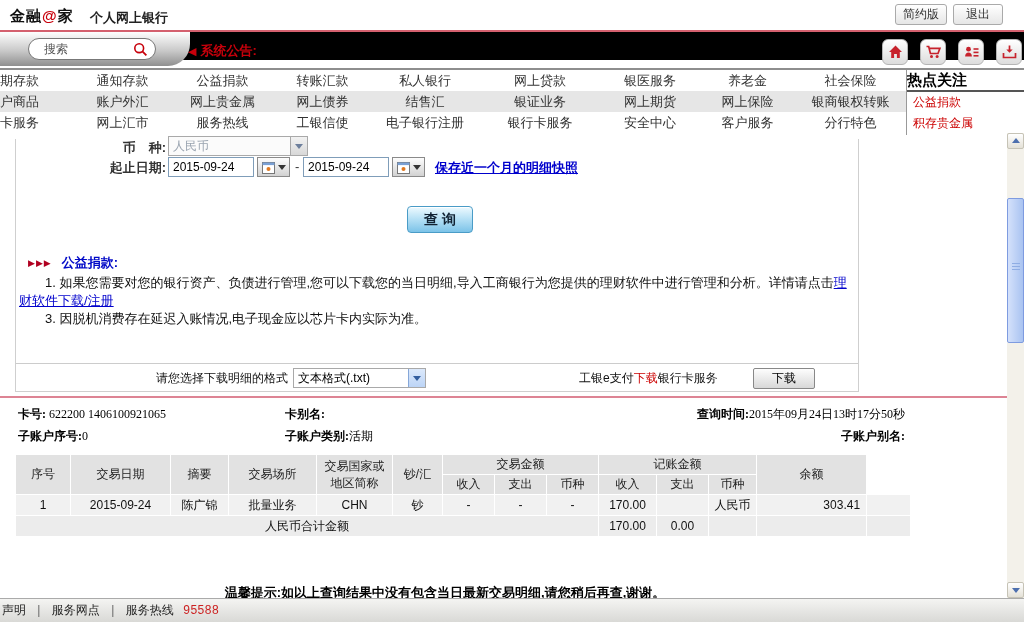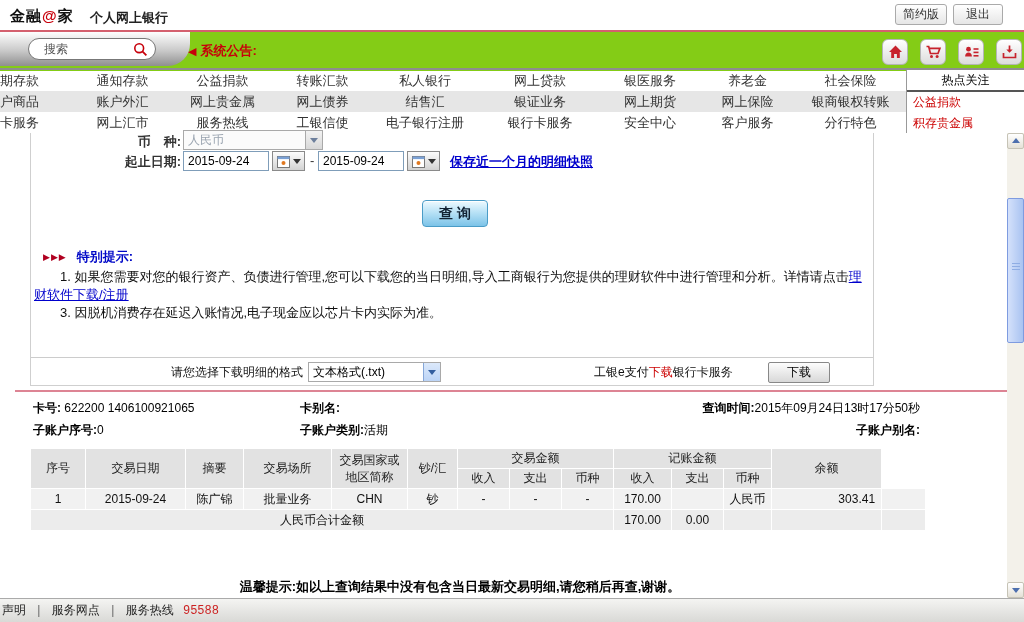--- a/index.html
+++ b/index.html
@@ -15,44 +15,44 @@
   .topbar { position:absolute; left:0; top:0; width:1024px; height:32px; background:#fff; border-bottom:2px solid #d4606e; }
   .brand { position:absolute; left:10px; top:7px; font-size:15px; font-weight:bold; color:#111; letter-spacing:1px; }
   .brand .at { color:#c7000b; }
   .product { position:absolute; left:90px; top:9px; font-size:13px; font-weight:bold; color:#222; }
   .tb-btn { position:absolute; top:4px; height:21px; line-height:19px; text-align:center; font-size:12px; color:#333;
     background:linear-gradient(#ffffff,#e6e6e6); border:1px solid #aaa; border-radius:3px; cursor:pointer; }
   .tb-btn.simple { left:895px; width:52px; }
   .tb-btn.logout { left:953px; width:50px; }
 
   
-  .subheader { position:absolute; left:0; top:32px; width:1024px; height:39px; background:#84cc16;padding-left:12px; }
+  .subheader { position:absolute; left:0; top:32px; width:1024px; height:28px; background:#000000;padding-left:12px; }
   .search-tab { position:absolute; left:0; top:0; width:190px; height:34px;
     background:linear-gradient(#fefefe,#c9c9c9 55%,#8f8f8f); border-radius:0 0 22px 0; }
   .search-pill { position:absolute; left:28px; top:6px; width:128px; height:22px; background:#fff;
     border:1px solid #777; border-radius:12px; display:flex; align-items:center; justify-content:space-between;
     padding:0 7px 0 15px; cursor:text; }
   .search-pill .ph { color:#555; font-size:12px; }
   .announce { position:absolute; left:188px; top:10px; color:#c7000b; font-weight:bold; font-size:13px; }
   .announce .tri { font-size:11px; margin-right:4px; }
   .hicon-btn { position:absolute; top:7px; width:26px; height:26px; border:1px solid #b5b5b5; border-radius:6px;
     background:linear-gradient(#ffffff,#dcdcdc); display:flex; align-items:center; justify-content:center; cursor:pointer; }
 
   
   .mainnav { position:absolute; left:0; top:68px; width:1024px; height:65px; border-top:2px solid #8e8e8e; }
   .nav-row { display:flex; width:906px; height:21px; align-items:center; }
   .nav-row.alt { background:#e6e6e6; }
   .nav-cell { font-size:13px; color:#333; text-align:center; cursor:pointer; white-space:nowrap; overflow:hidden; }
   .nav-cell.first { text-align:left; }
   .hotpanel { position:absolute; left:906px; top:0; width:118px; height:65px; background:#fff; border-left:1px solid #999; }
-  .hot-title { height:22px; line-height:20px; text-align:center; font-weight:normal; font-size:12px; color:#000; border-bottom:2px solid #555; }
+  .hot-title { height:22px; line-height:20px; font-weight:bold; font-size:15px; color:#000; border-bottom:2px solid #555; }
   .hot-item { height:21px; line-height:21px; padding-left:6px; color:#cc0000; font-size:12px; cursor:pointer; }
 
   
-  .content { position:absolute; left:0; top:133px; width:1007px; height:465px; background:#fff;margin-left:15px; }
+  .content { position:absolute; left:0; top:139px; width:1007px; height:465px; background:#fff; }
   .panel { position:absolute; left:15px; top:0; width:844px; height:253px;
     border-left:1px solid #cfcfcf; border-right:1px solid #cfcfcf; border-bottom:1px solid #cfcfcf; }
   .flabel { position:absolute; left:55px; width:95px; text-align:right; font-weight:bold; color:#333; font-size:13px; }
   .sel { position:absolute; height:20px; border:1px solid #a9a9a9; background:#fff; display:flex; align-items:center; cursor:pointer; }
   .sel .txt { flex:1; padding:0 4px; font-size:12px; white-space:nowrap; overflow:hidden; }
   .sel .arr { width:17px; height:100%; display:flex; align-items:center; justify-content:center; border-left:1px solid #a9a9a9; }
   .sel.disabled { background:#fbfbfb; }
   .sel.disabled .txt { color:#9aa4b0; }
   .sel.disabled .arr { background:linear-gradient(#f2f2f2,#d8d8d8); }
   .sel.blue .arr { background:linear-gradient(#dce9fb,#bcd4f6); border-left:1px solid #86a7d8; }
@@ -76,21 +76,21 @@
   .dl-row { position:absolute; left:0; right:0; bottom:0; height:28px; border-top:1px solid #ccc; }
   .dl-label { position:absolute; left:140px; top:0; line-height:28px; font-size:12px; color:#111; }
   .dl-sel { left:277px; top:4px; width:133px; }
   .dl-hint { position:absolute; left:563px; top:0; line-height:28px; font-size:12px; color:#111; }
   .dl-hint .red { color:#cc0000; }
   .dl-btn { position:absolute; left:737px; top:4px; width:62px; height:21px; border:1px solid #888; border-radius:2px;
     background:linear-gradient(#fdfdfd,#d8d8d8); text-align:center; line-height:19px; font-size:12px; cursor:pointer; }
   .pinkline { position:absolute; left:0; top:257px; width:1007px; height:2px; background:#dd8494; }
   .acct { position:absolute; left:0; top:264px; width:1007px; font-size:12px; color:#000; }
   .acct .lab { font-weight:bold; }
-  .acct-r1, .acct-r2 { position:relative; height:22px; line-height:22px; }
+  .acct-r1, .acct-r2 { position:relative; height:22px; line-height:22px;font-family:Liberation Serif, serif; }
   .a-c1 { position:absolute; left:18px; }
   .a-c2 { position:absolute; left:285px; }
   .a-c3 { position:absolute; right:102px; }
 
   
   .txn-table { position:absolute; left:15px; top:315px; width:895px; border-collapse:collapse; table-layout:fixed; font-size:12px; }
   .txn-table th { background:#e2e2e2; border:1px solid #fff; font-weight:normal; color:#222; height:20px; padding:1px 2px; }
   .txn-table td { border:1px solid #fff; text-align:center; height:21px; padding:1px 2px; color:#111; }
   .txn-table tr.data-row td { background:#f1f1f1; }
   .txn-table tr.total-row td { background:#ececec; }
@@ -246,21 +246,21 @@
           <rect x="0.5" y="1.5" width="12" height="2.6" fill="#7aa0d4"></rect>
           <circle cx="6.5" cy="8" r="2" fill="#e07820"></circle>
         </svg>
         <span class="caret" style="border-top-color:#333"></span>
       </div>
       <a class="snap-link" style="left:419px; top:20px">保存近一个月的明细快照</a>
 
       <div class="query-btn">查 询</div>
 
       <div class="tips-head">
-        <span class="mk">▶▶▶</span><span class="tt">特别提示:</span>
+        <span class="mk">▶▶▶</span><span class="tt">公益捐款:</span>
       </div>
       <div class="tips-list">
         <div class="item"><span>1. 如果您需要对您的银行资产、负债进行管理,您可以下载您的当日明细,导入工商银行为您提供的理财软件中进行管理和分析。详情请点击</span><a class="blue-link">理财软件下载/注册</a></div>
         <div class="item">3. 因脱机消费存在延迟入账情况,电子现金应以芯片卡内实际为准。</div>
       </div>
 
       <div class="dl-row">
         <div class="dl-label">请您选择下载明细的格式</div>
         <div class="sel blue dl-sel">
           <span class="txt">文本格式(.txt)</span>

